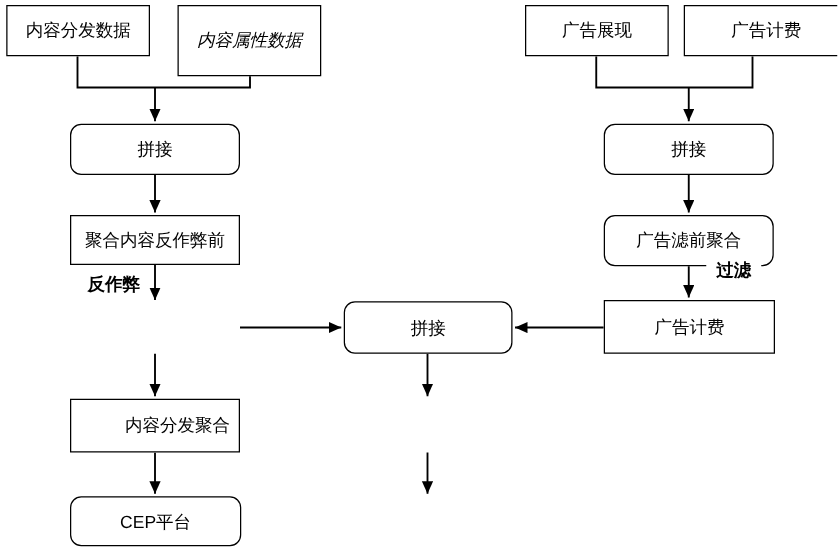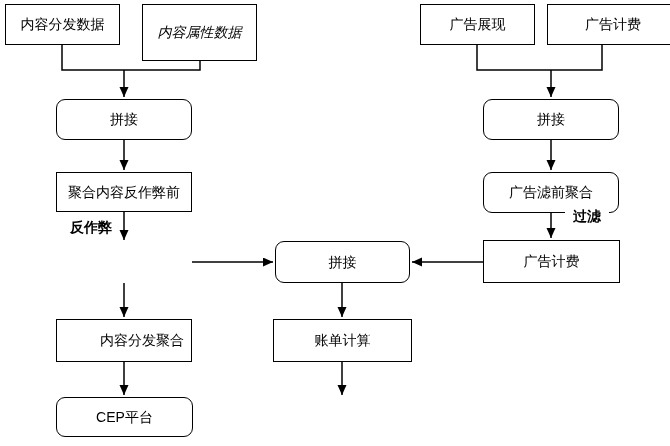--- a/index.html
+++ b/index.html
@@ -94,21 +94,20 @@
 
   <div class="node rounded" style="left:483px; top:172px; width:136px; height:41px;">广告滤前聚合</div>
 
 
   <div class="node rounded" style="left:275px; top:241px; width:135px; height:42px;">拼接</div>
 
   <div class="node" style="left:483px; top:240px; width:137px; height:43px;">广告计费</div>
 
   <div class="node" style="left:56px; top:319px; width:136px; height:43px;padding-left:36px;">内容分发聚合</div>
 
-  <div class="node" style="left:273px; top:319px; width:139px; height:43px;">账单计算</div>
 
   <div class="node rounded" style="left:56px; top:397px; width:137px; height:40px;">CEP平台</div>
 
 
   <div class="edge-label" style="left:69px; top:219px; width:44px;">反作弊</div>
 
   <div class="edge-label" style="left:565px; top:208px; width:44px;">过滤</div>
 
 </div>
 

